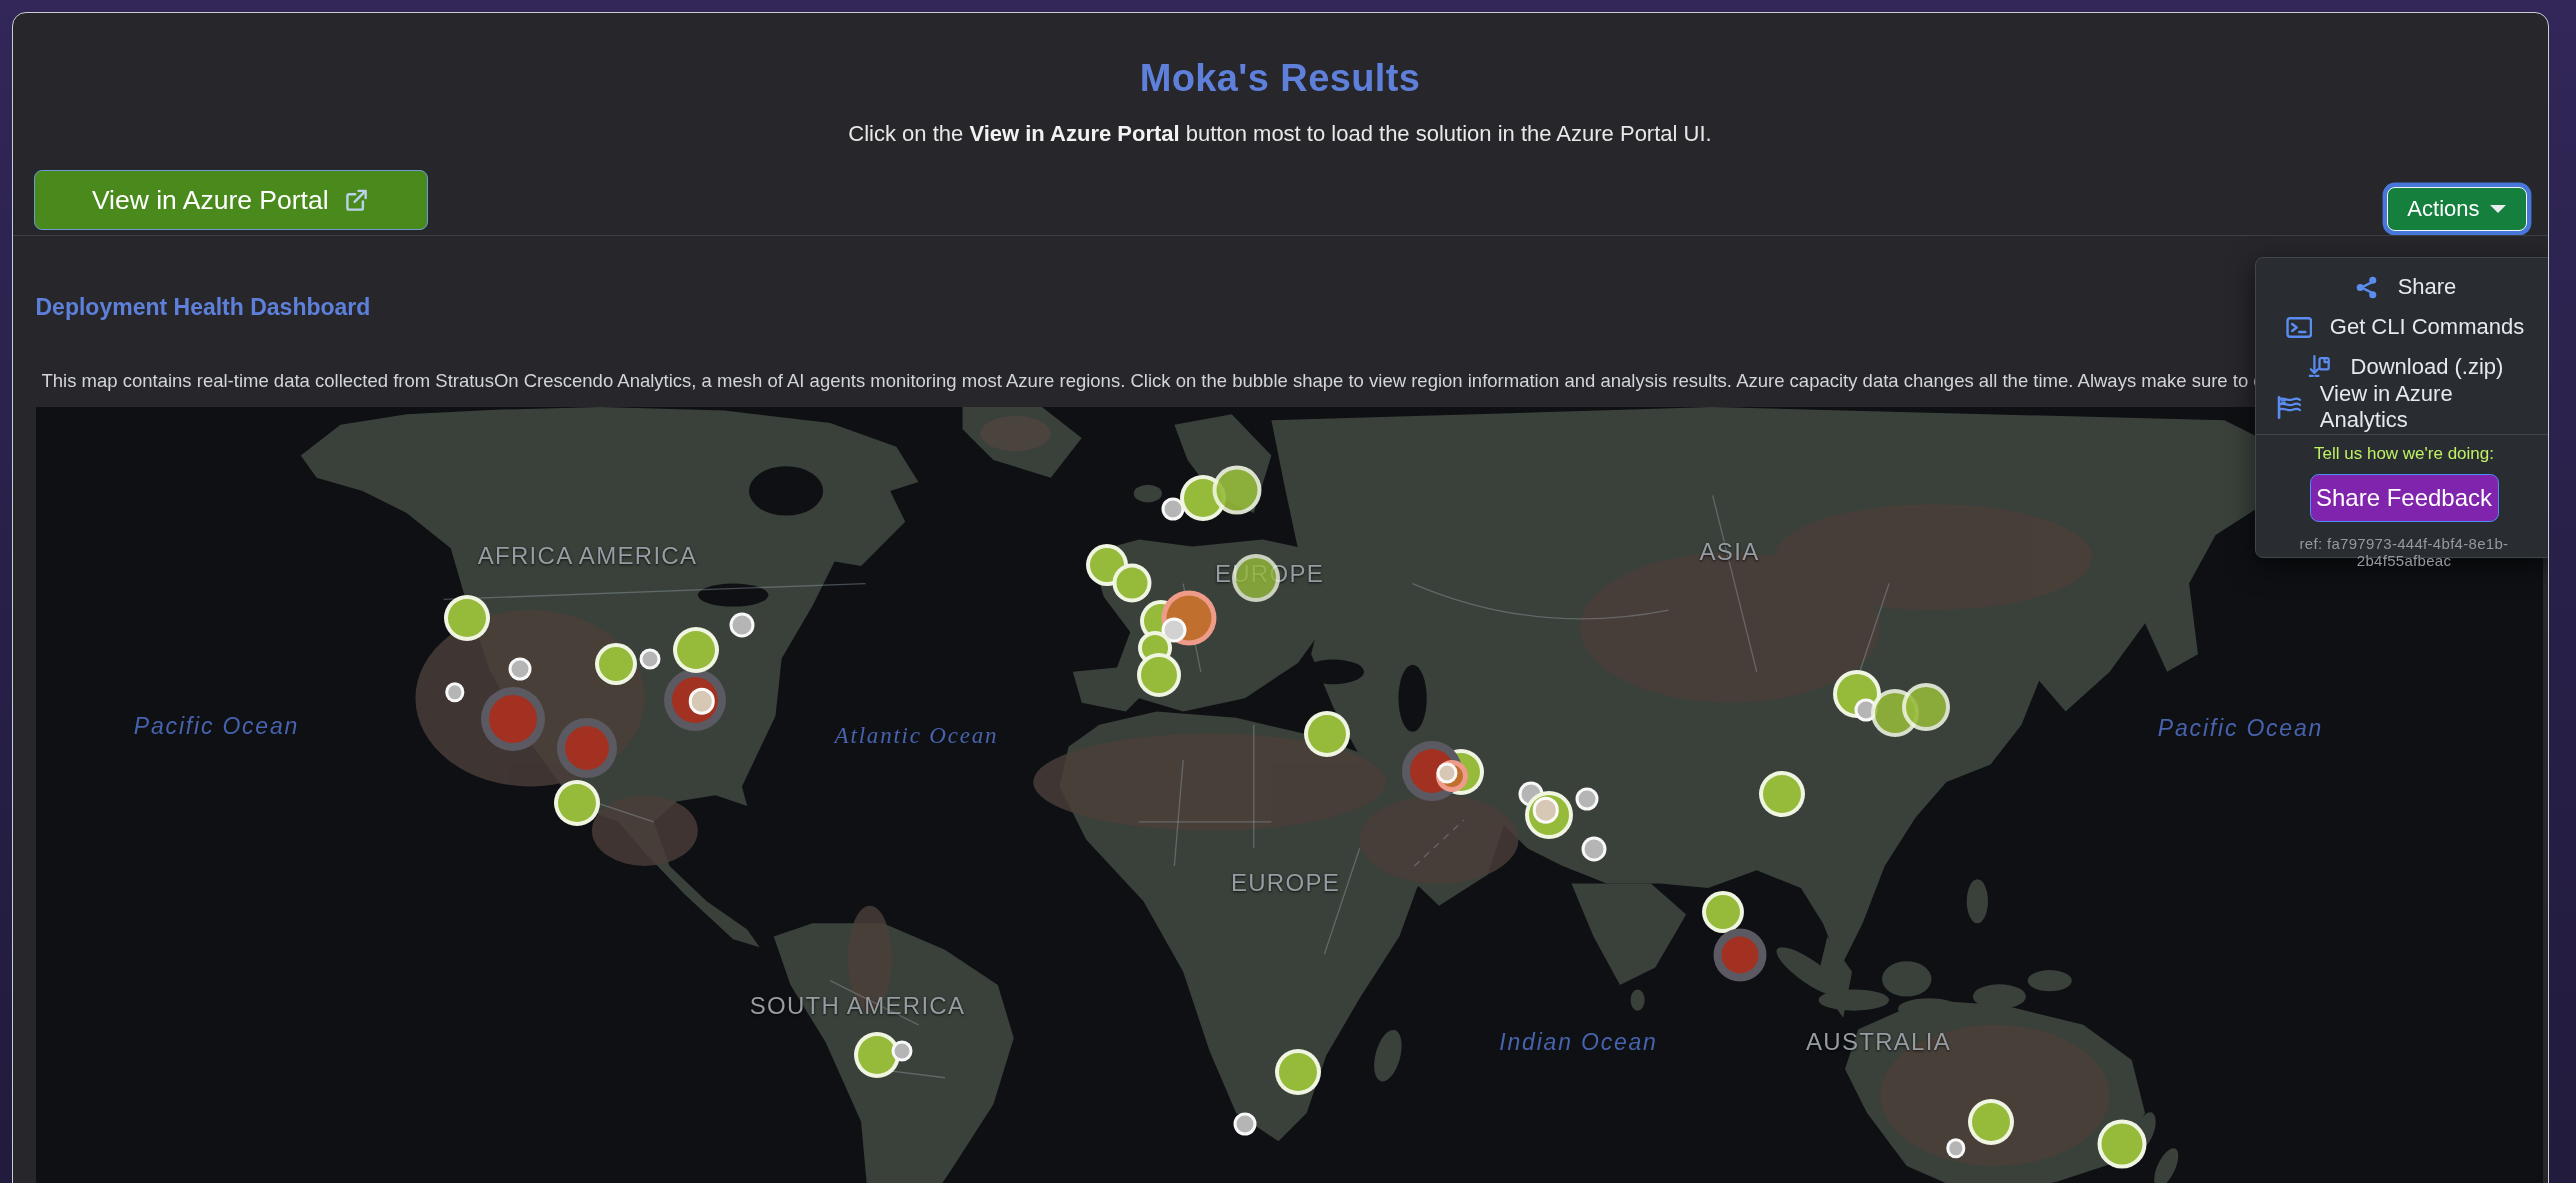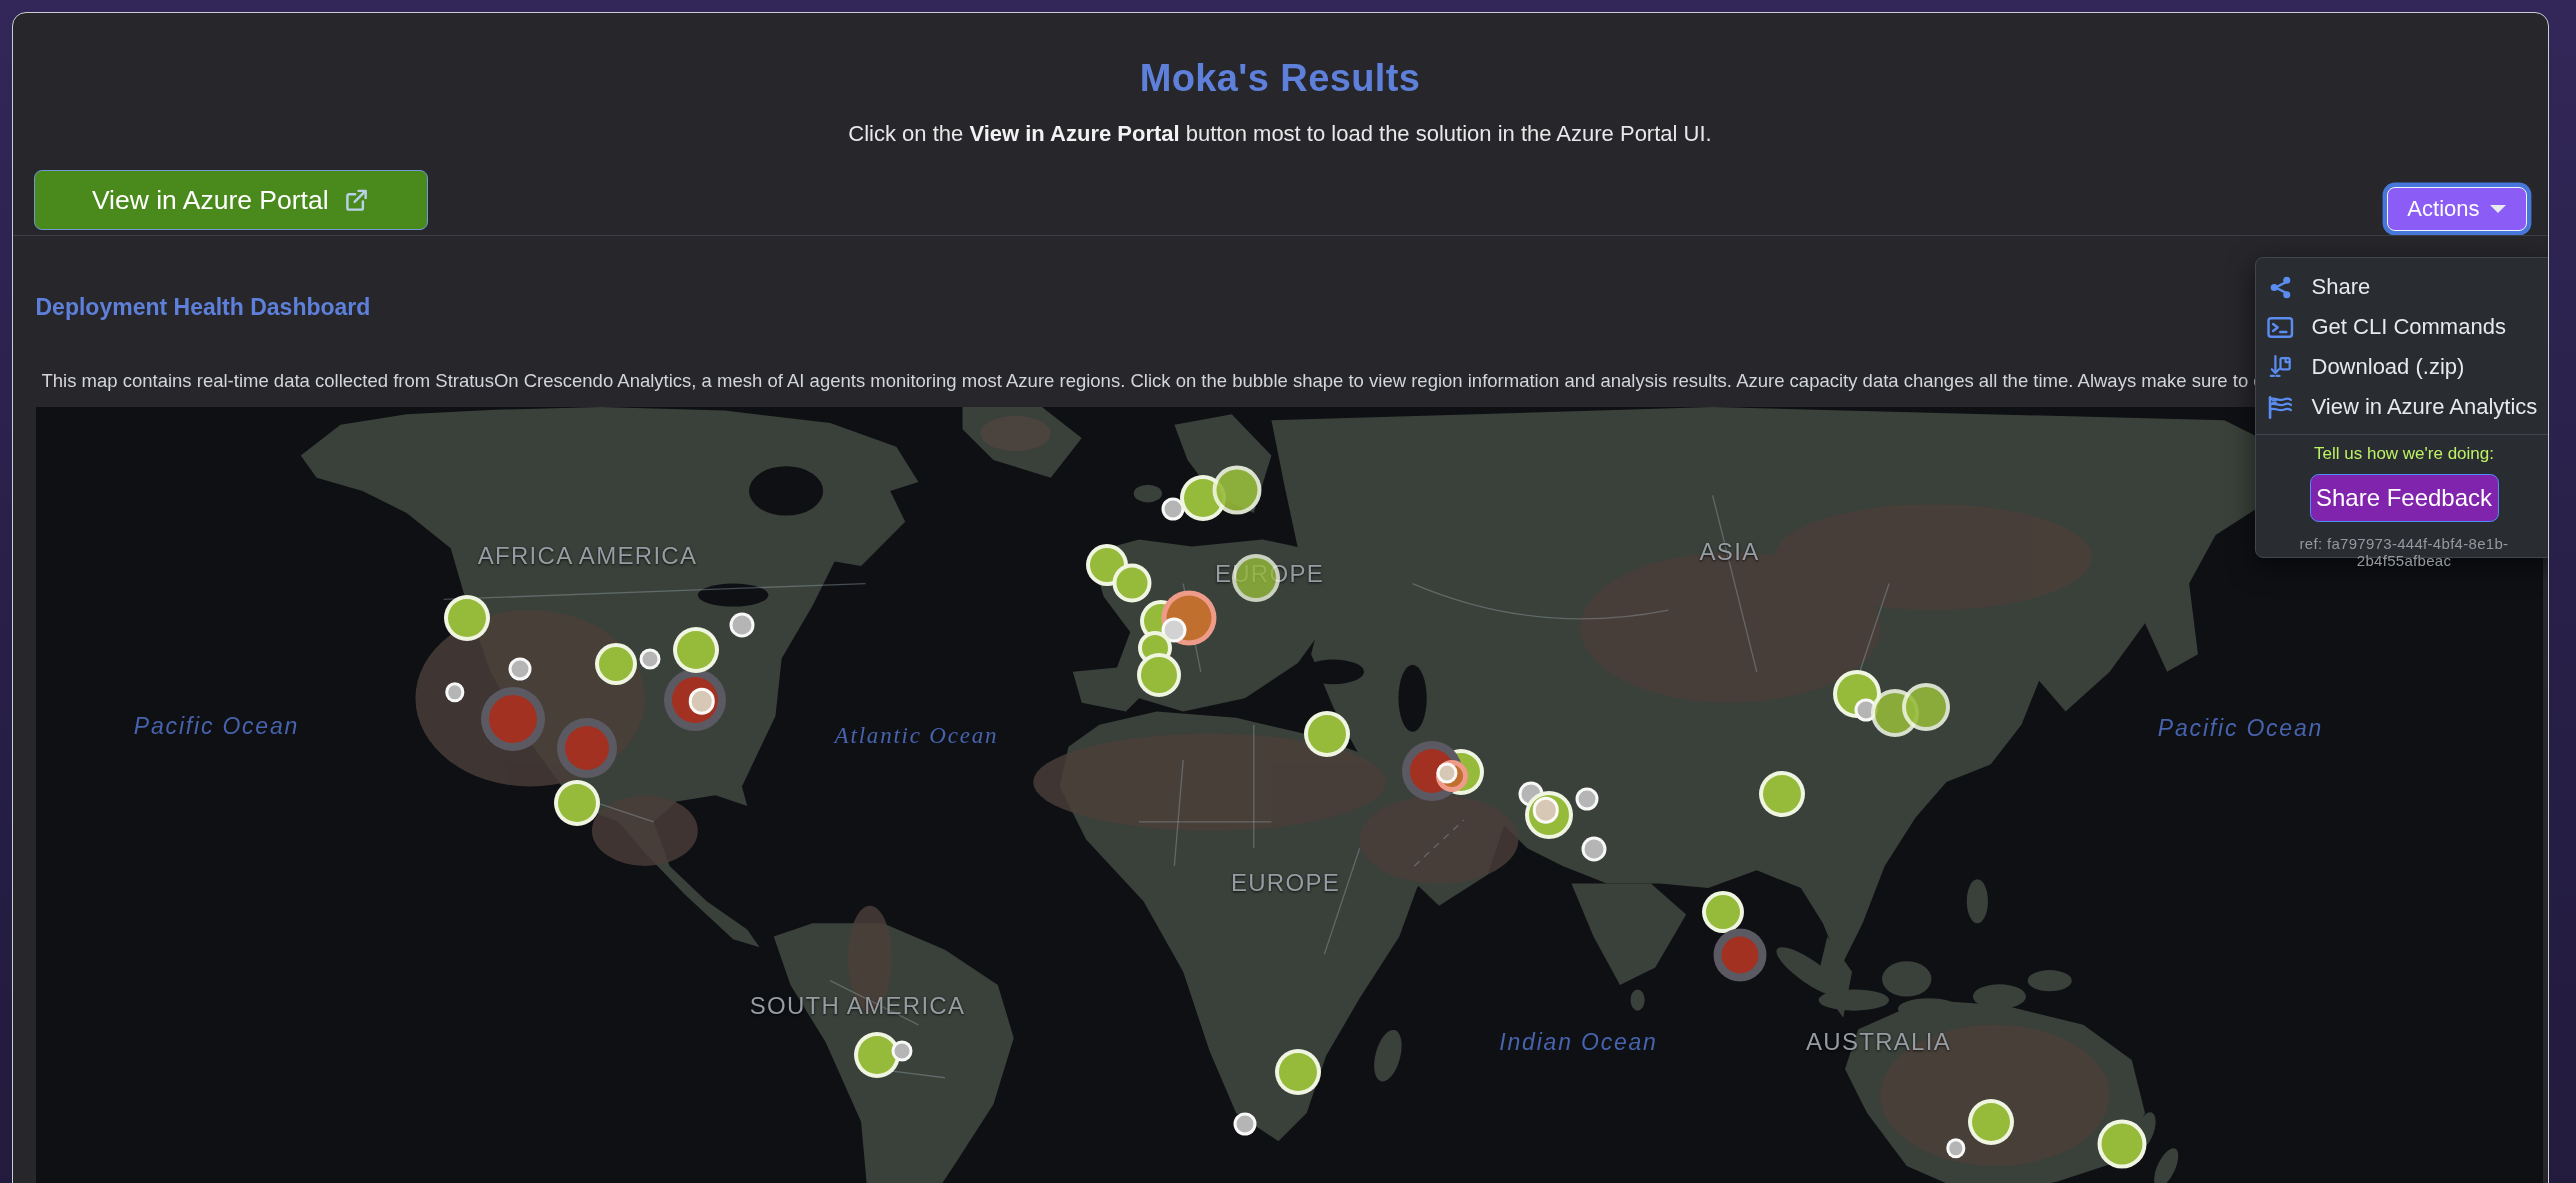--- a/index.html
+++ b/index.html
@@ -26,21 +26,21 @@
   .azure-btn {
     position:absolute; left:21px; top:157px; height:60px; min-width:394px;
     background:#4a8a1d; border:1.8px solid #6b9bd2; border-radius:8px;
     color:#ffffff; font-size:26.5px; font-family:"Liberation Sans",sans-serif;
     display:flex; align-items:center; justify-content:center; gap:14px; padding:0 32px;
     cursor:pointer;
   }
   .azure-btn svg { display:block; }
   .actions-btn {
     position:absolute; right:21px; top:174px; height:44px; padding:0 19.4px;
-    background:#8b5cf6; border:1.8px solid #eef3fd; border-radius:8px;
+    background:#15803d; border:1.8px solid #eef3fd; border-radius:8px;
     box-shadow:0 0 0 4.4px rgba(77,134,247,.85);
     color:#fff; font-size:22px; font-family:"Liberation Sans",sans-serif;
     display:flex; align-items:center; gap:10.6px; cursor:pointer;
   }
   .caret-down {
     width:0; height:0; border-left:8px solid transparent; border-right:8px solid transparent;
     border-top:8.8px solid #e9ecef; display:inline-block;
   }
   .section-divider { position:absolute; left:0; top:222px; width:100%; height:0.9px; background:#3c4046; }
   .dash-heading {
@@ -69,22 +69,22 @@
     color:#4763ae; font-size:23px; font-style:italic; letter-spacing:1.8px; white-space:nowrap;
   }
   .bubble { position:absolute; border-radius:50%; transform:translate(-50%,-50%); cursor:pointer; }
   
   .dropdown {
     position:absolute; left:2242px; top:244px; width:299px; height:301px;
     background:#292c31; border:0.9px solid #42464c; border-radius:8px;
     box-shadow:0 8.8px 26.5px rgba(0,0,0,.55); z-index:30; padding-top:8.8px;
   }
   .dd-item {
-    height:40px; display:flex; align-items:center; gap:16px; padding:0 10px;
-    color:#e6e9ed; font-size:22px; cursor:pointer;
+    height:40px; display:flex; align-items:center; gap:16px; padding:0 20px;
+    color:#e6e9ed; font-size:22px; cursor:pointer;justify-content:center;
   }
   .dd-item .ico { width:30px; display:flex; justify-content:center; }
   .dd-divider { height:0.9px; background:#42464c; margin:7px 0 8.8px; }
   .dd-prompt { text-align:center; color:#bef264; font-size:17px; margin-bottom:10.6px; }
   .feedback-btn {
     display:block; margin:0 auto; width:189px; height:48px;
     background:#8023ad; border:1.8px solid #4d8ef7; border-radius:8.8px;
     color:#fff; font-size:24px; font-family:"Liberation Sans",sans-serif; cursor:pointer;
   }
   .dd-ref { text-align:center; color:#95999e; font-size:15px; margin-top:12.4px; letter-spacing:0.3px; }

